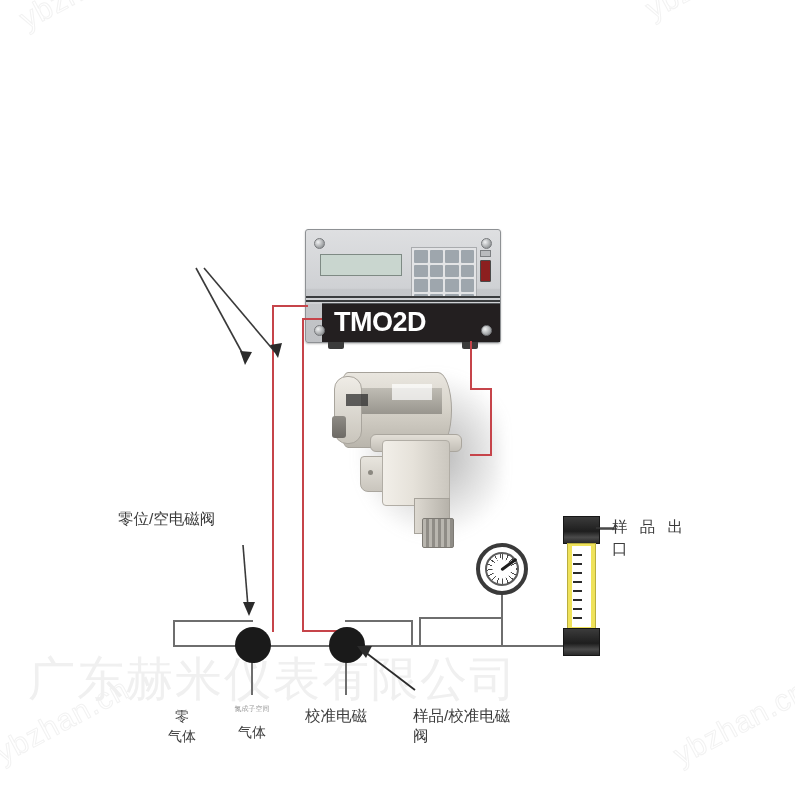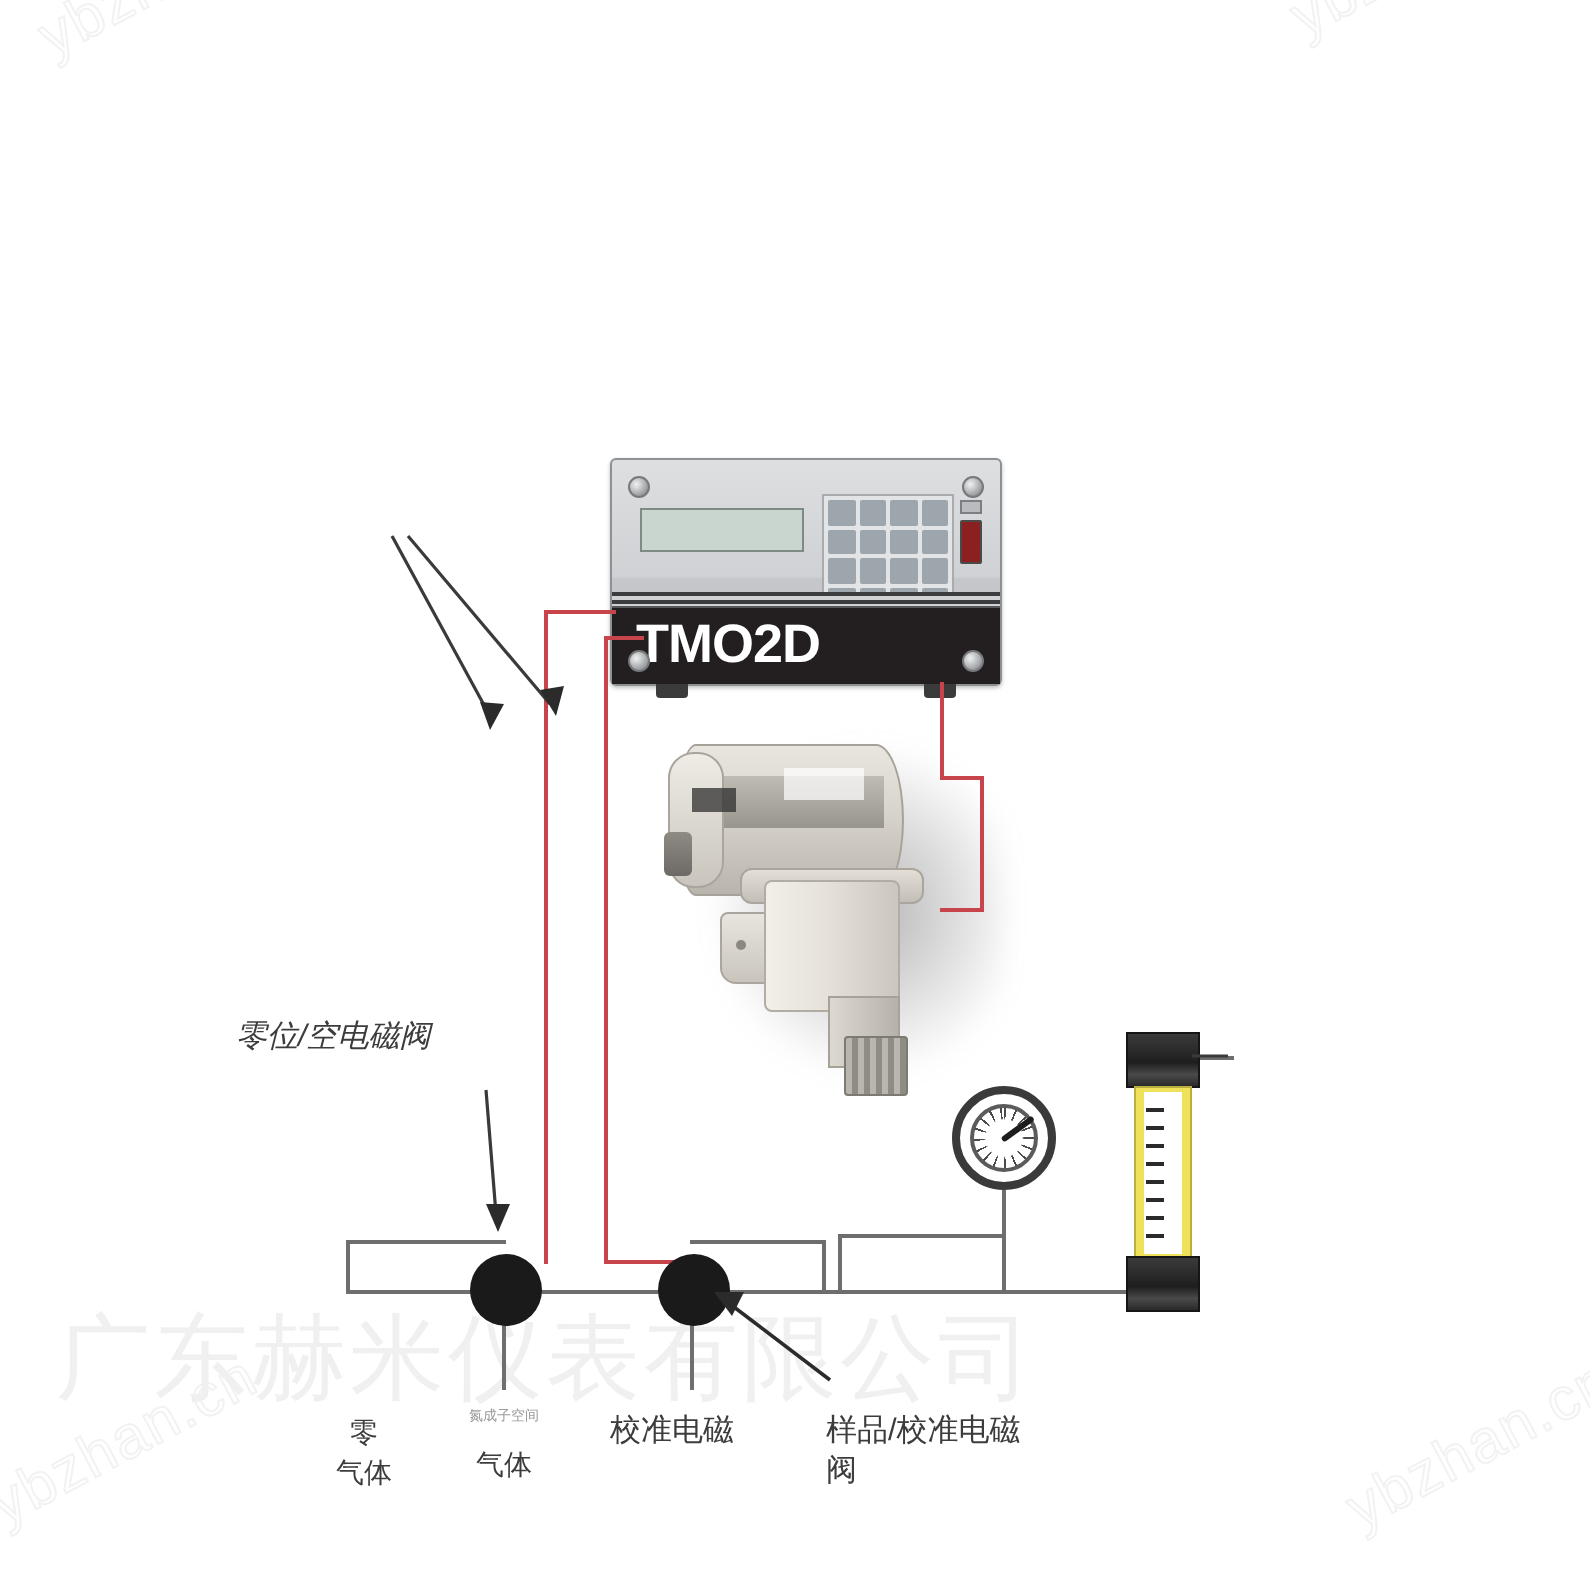--- a/index.html
+++ b/index.html
@@ -102,21 +102,21 @@
     top: 229px;
     width: 194px;
     height: 112px;
     background: linear-gradient(180deg, #dedfe1 0%, #cfd1d4 52%, #c5c7ca 53%, #bfc1c4 100%);
     border: 1px solid #8e9194;
     border-radius: 3px;
     box-shadow: 0 1px 2px rgba(0,0,0,.25);
   }
   #tmo2d-band {
     position: absolute;
-    left: 0; right: 0; bottom: 0;
+    left: 16px; right: 0; bottom: 0;
     height: 38px;
     background: #231f20;
     border-top: 1px solid #55585b;
     padding-left: 46px;
   }
   #tmo2d-brand {
     position: absolute;
     left: 12px;
     bottom: 4px;
     color: #ffffff;
@@ -519,28 +519,30 @@
     <line x1="243" y1="545" x2="248" y2="607" stroke="#3a3a3a" stroke-width="1.6"></line>
     <polygon points="249,616 243,602 255,602" fill="#2b2b2b"></polygon>
 
     <line x1="415" y1="690" x2="365" y2="652" stroke="#2b2b2b" stroke-width="1.8"></line>
     <polygon points="357,646 372,646 366,658" fill="#2b2b2b"></polygon>
 
     <line x1="596" y1="528" x2="614" y2="528" stroke="#3a3a3a" stroke-width="1.4"></line>
   </svg>
 
 
-  <div class="lbl" style="left:118px; top:509px;font-style:italic;">零位/空电磁阀</div>
+  <div class="lbl" style="left:118px; top:509px;">零位/空电磁阀</div>
 
   <div class="lbl-small" style="left:152px; top:706px; width:60px;">零
 气体</div>
 
   <div class="lbl-faint" style="left:222px; top:704px; width:60px;">氮成子空间</div>
   <div class="lbl-small" style="left:222px; top:722px; width:60px;">气体</div>
 
   <div class="lbl" style="left:305px; top:706px;">校准电磁</div>
 
   <div class="lbl" style="left:413px; top:706px; width:120px;">样品/校准电磁
 阀</div>
 
+  <div class="lbl-spaced" style="left:612px; top:516px;">样 品 出
+口</div>
 
 
 </div>
 
 </body></html>

